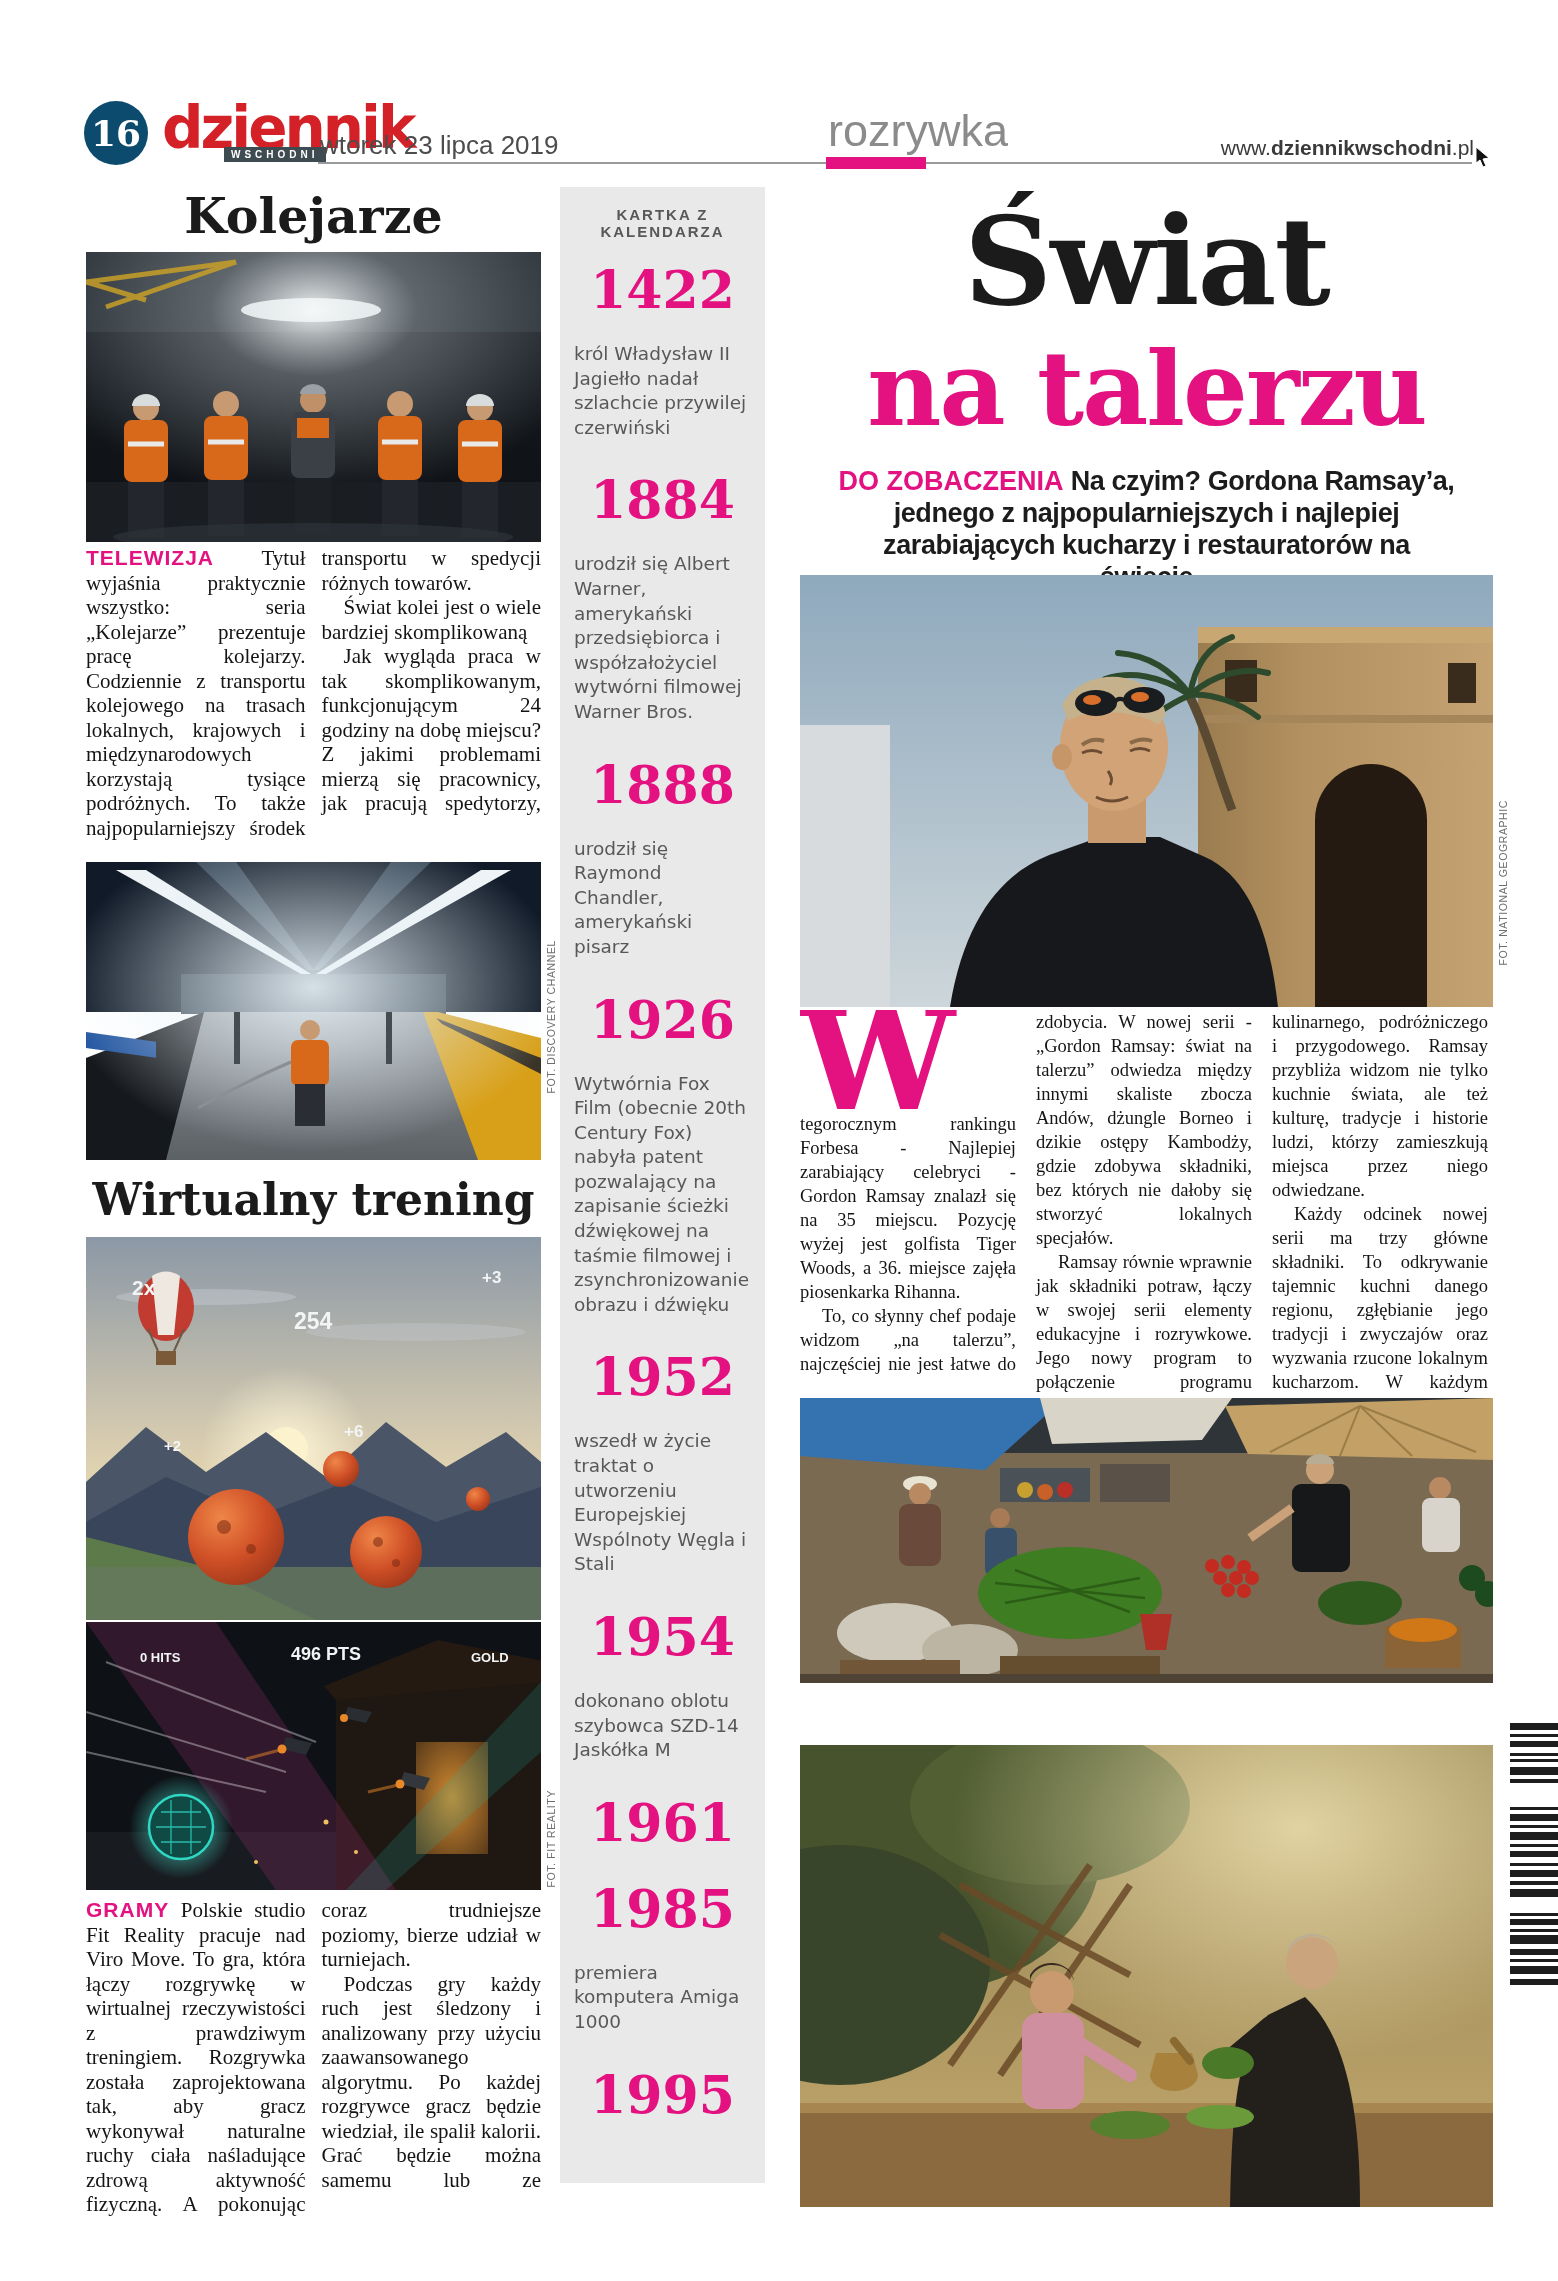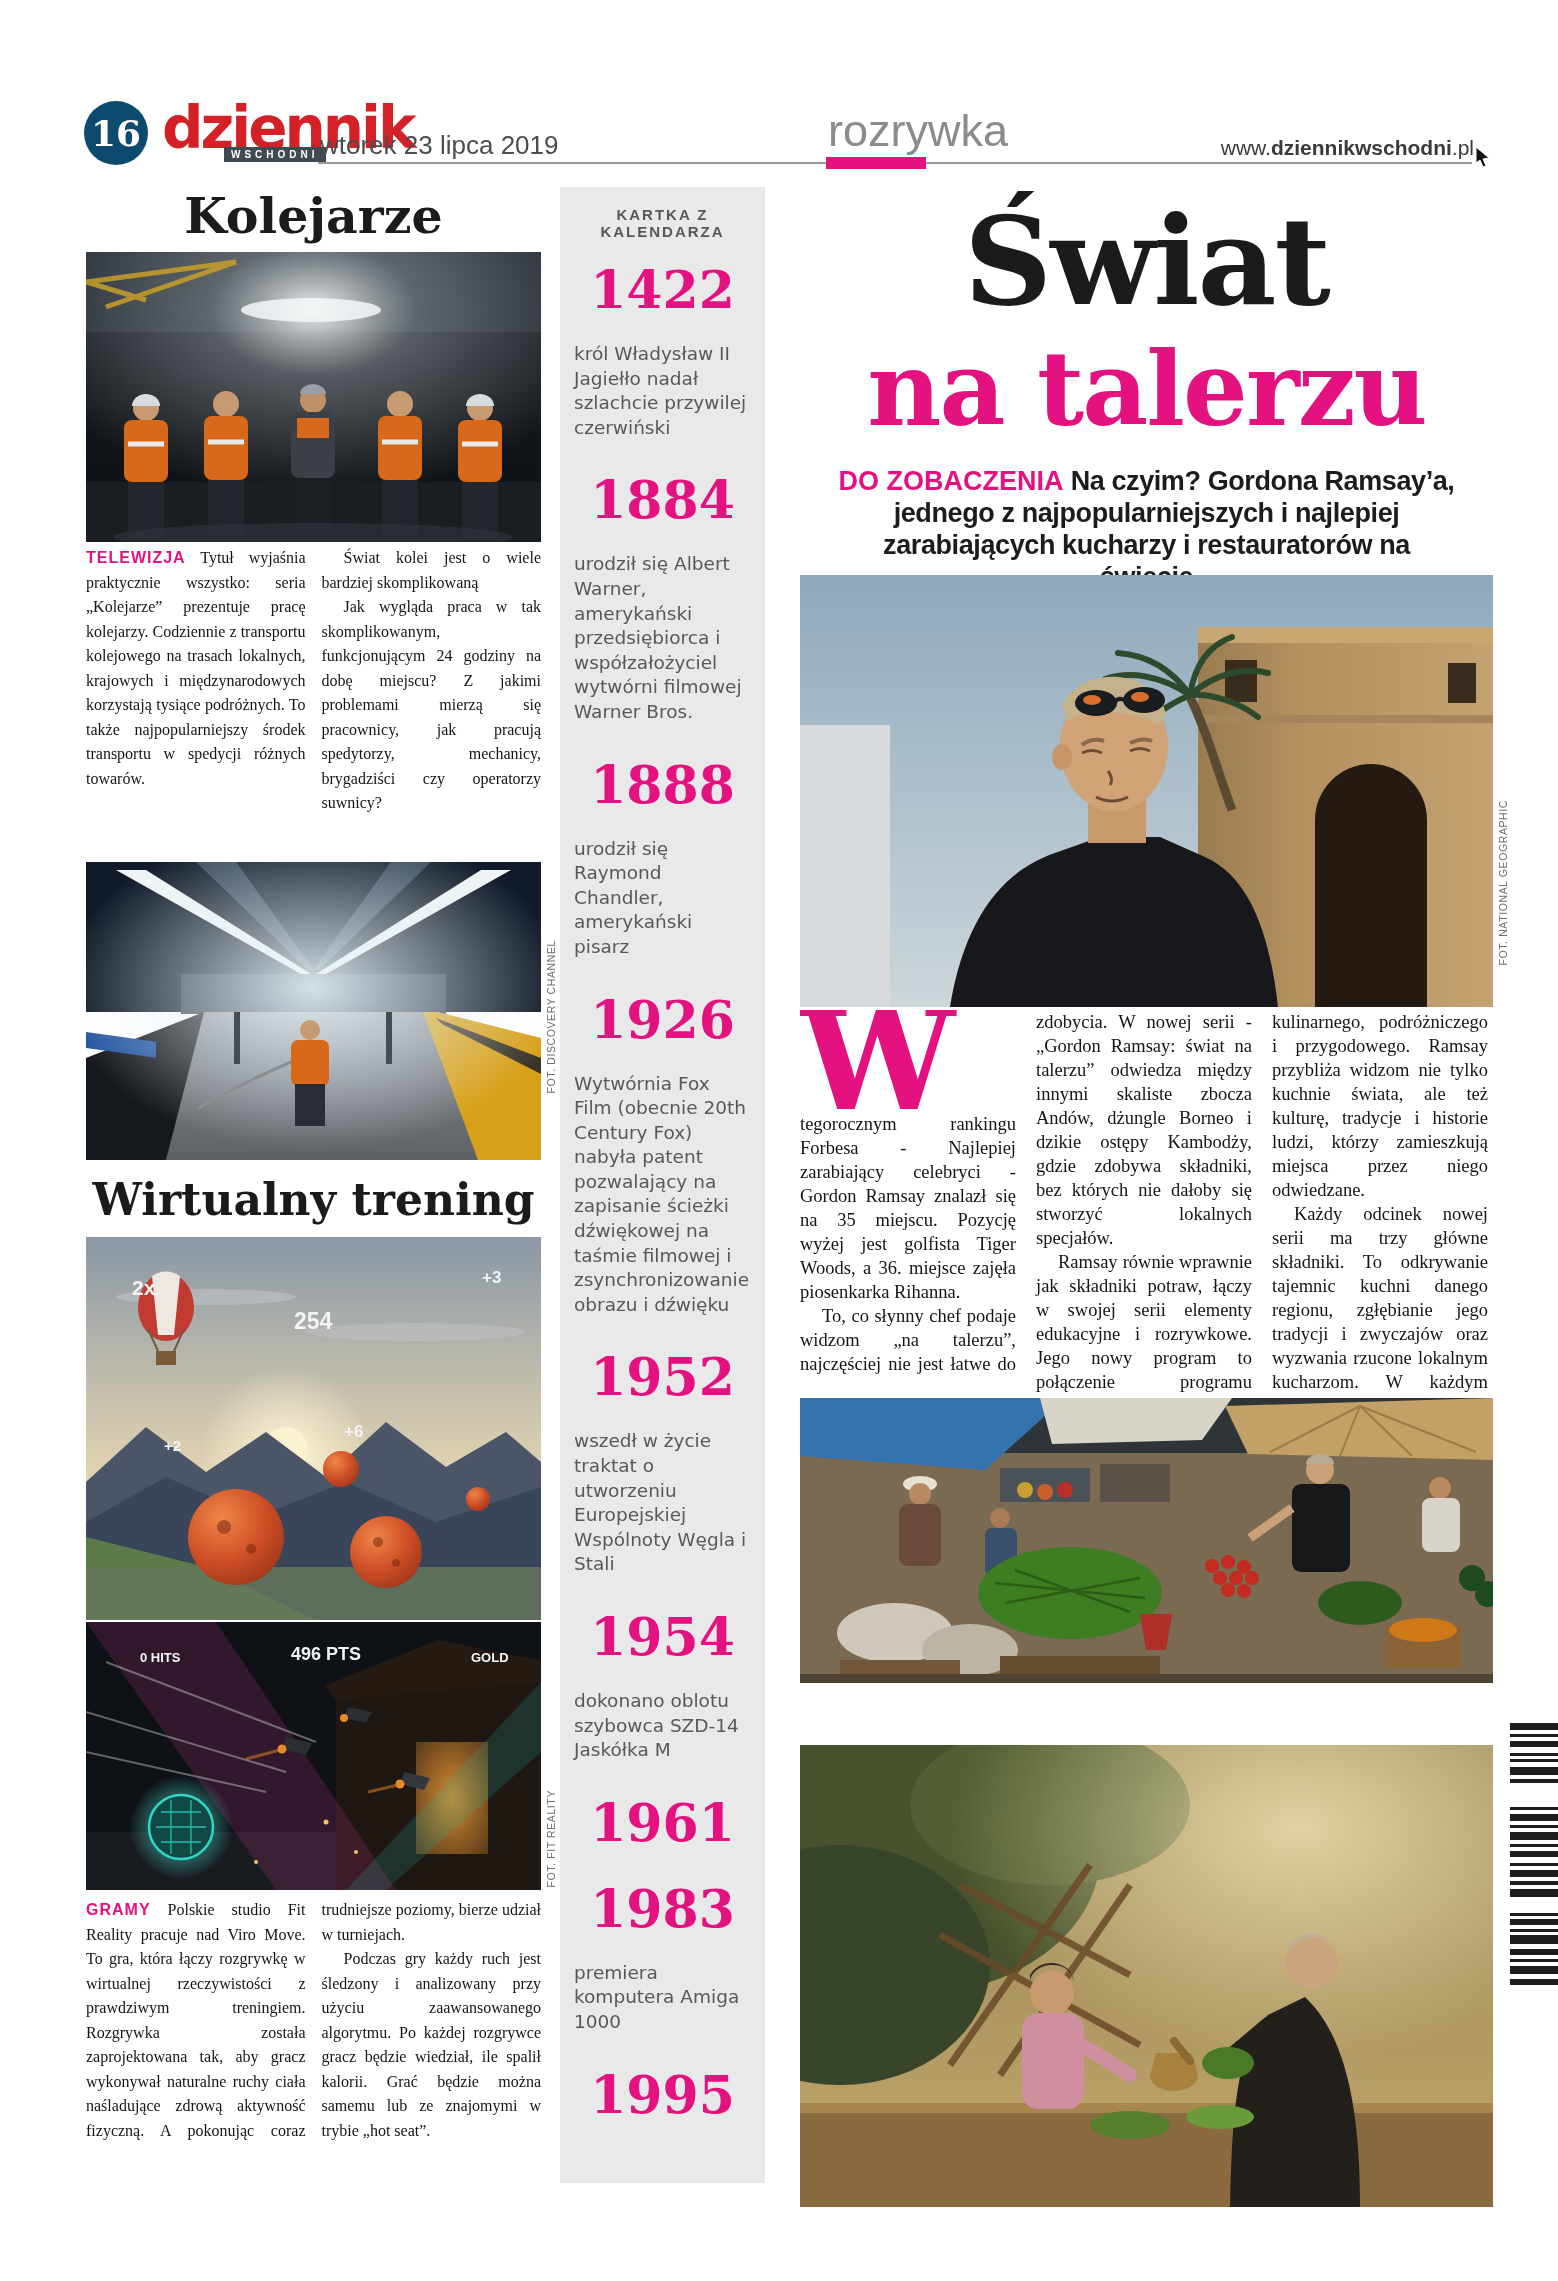--- a/index.html
+++ b/index.html
@@ -28,21 +28,21 @@
   .serif-head{font-family:"DejaVu Serif",serif;font-weight:bold;color:#1b1b1b;text-align:center;line-height:1;}
   .head-kolejarze{left:86px;top:192px;width:455px;font-size:49px;}
   .head-wirtualny{left:86px;top:1178px;width:455px;font-size:44px;}
   .head-swiat{left:800px;top:200px;width:693px;font-size:122px;letter-spacing:-2px;}
   .head-talerz{left:800px;top:338px;width:693px;font-size:102px;letter-spacing:-2px;color:#e31280;}
   .deck{left:834px;top:466px;width:625px;text-align:center;font-family:"Liberation Sans",sans-serif;
         font-weight:bold;font-size:27px;line-height:1.18;color:#1c1c1c;letter-spacing:-0.4px;}
   .pink-label{color:#e31280;font-family:"Liberation Sans",sans-serif;font-weight:bold;letter-spacing:1px;}
 
   
-  .bodytext{font-size:16px;line-height:24.5px;text-align:justify;hyphens:auto;color:#141414;}
+  .bodytext{font-size:21px;line-height:24.5px;text-align:justify;hyphens:auto;color:#141414;}
   .bodytext p{margin:0;text-indent:22px;}
   .bodytext p.noindent{text-indent:0;}
   .cols2{column-count:2;column-gap:16px;overflow:hidden;}
   .cols3{column-count:3;column-gap:20px;overflow:hidden;}
   .txt-kolejarze{left:86px;top:546px;width:455px;height:312px;}
   .txt-wirtualny{left:86px;top:1898px;width:455px;height:322px;}
   .txt-swiat{left:800px;top:1010px;width:688px;height:388px;font-size:18.5px;line-height:24px;}
   .dropcap{float:left;font-family:"DejaVu Serif",serif;font-weight:bold;color:#e31280;
            font-size:138px;line-height:102px;padding-right:8px;}
 
@@ -316,21 +316,21 @@
   <div class="cal-text">Wytwórnia Fox Film (obecnie 20th Century Fox) nabyła patent pozwalający na zapisanie ścieżki dźwiękowej na taśmie filmowej i zsynchronizowanie obrazu i dźwięku</div>
 
   <div class="cal-year">1952</div>
   <div class="cal-text">wszedł w życie traktat o utworzeniu Europejskiej Wspólnoty Węgla i Stali</div>
 
   <div class="cal-year">1954</div>
   <div class="cal-text">dokonano oblotu szybowca SZD-14 Jaskółka M</div>
 
   <div class="cal-year">1961</div>
 
-  <div class="cal-year">1983</div>
+  <div class="cal-year">1985</div>
   <div class="cal-text">premiera komputera Amiga 1000</div>
 
   <div class="cal-year">1995</div>
 
 </div>
 
 <div class="abs serif-head head-swiat">Świat</div>
 <div class="abs serif-head head-talerz">na talerzu</div>
 <div class="abs deck"><span class="pink-label" style="letter-spacing:0;">DO ZOBACZENIA</span> <span>Na czyim? Gordona Ramsay’a, jednego z najpopularniejszych i najlepiej zarabiających kucharzy i restauratorów na świecie</span></div>
 

